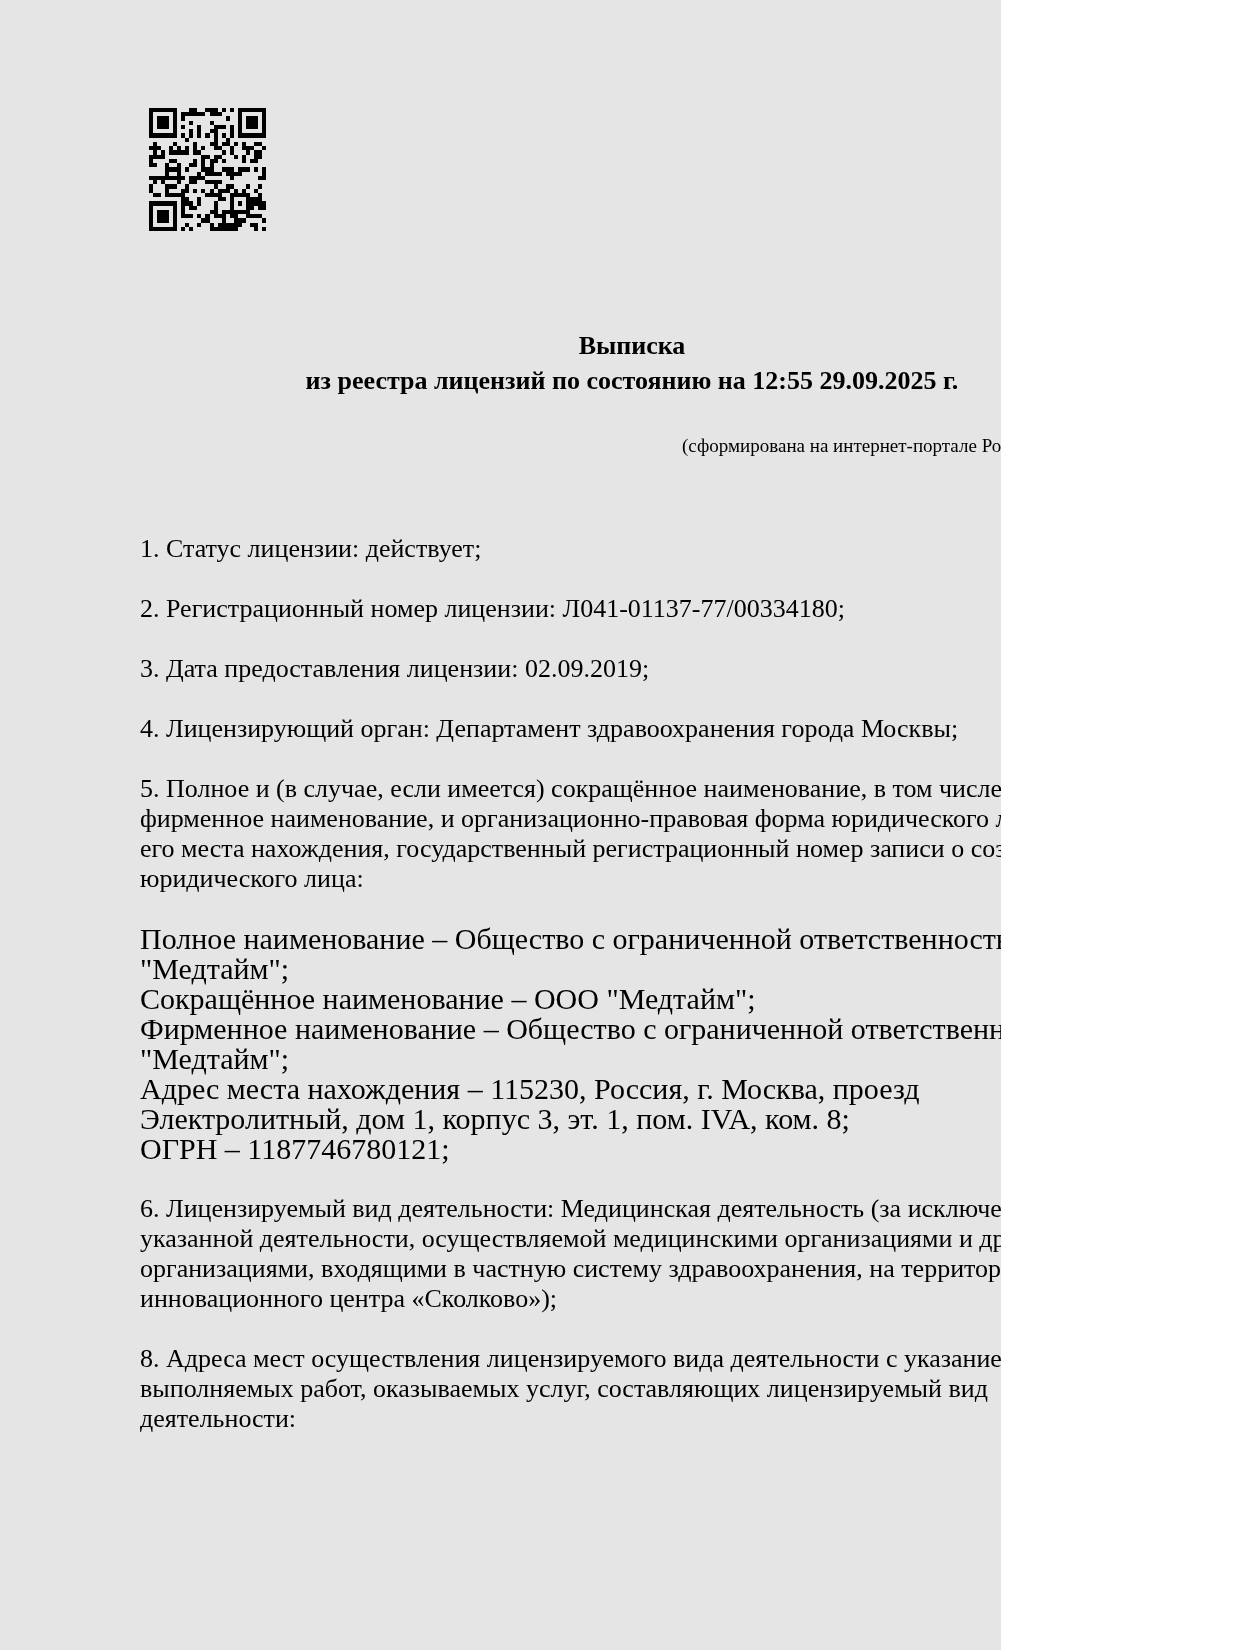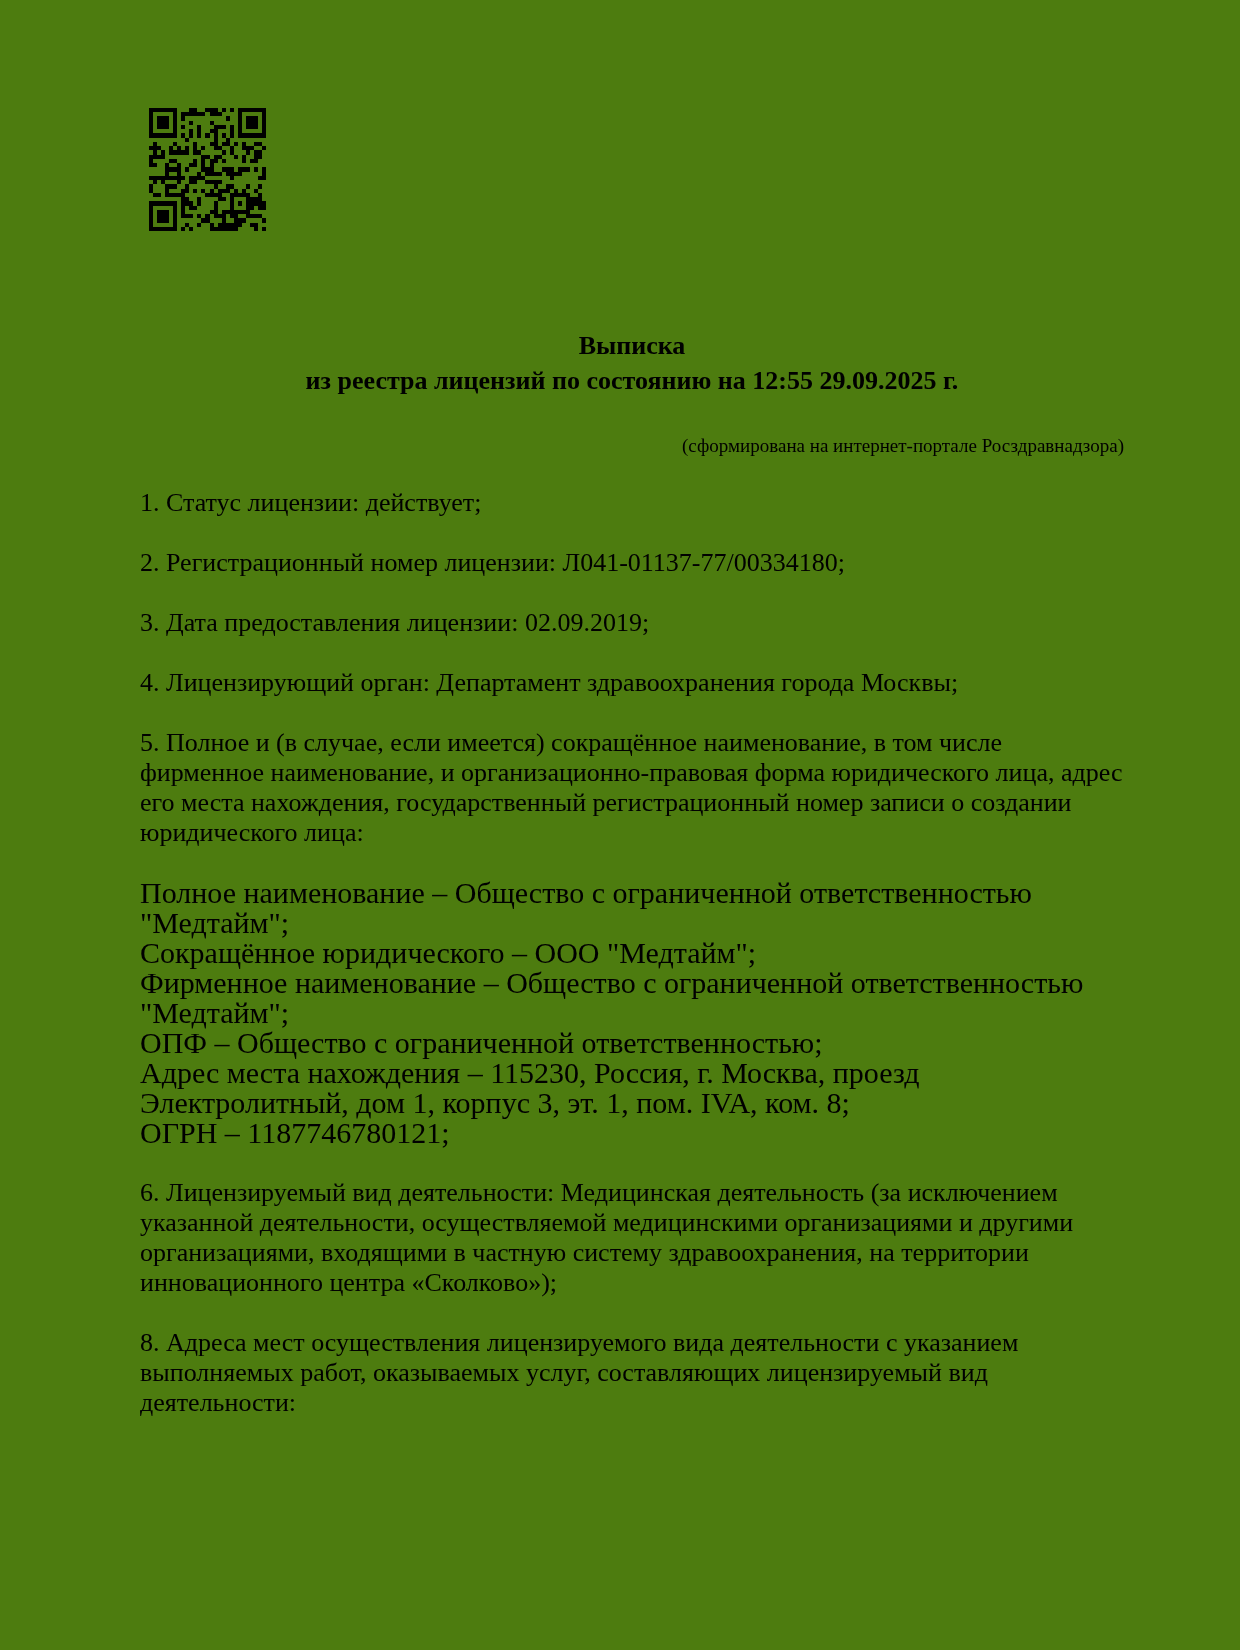--- a/index.html
+++ b/index.html
@@ -5,23 +5,23 @@
   html, body { margin: 0; padding: 0; }
   body {
     width: 1240px;
     height: 1650px;
     background: #ffffff;
     color: #000000;
     font-family: "Liberation Serif", "DejaVu Serif", serif;
   }
   .page {
     position: relative;
-    width: 1240px;
+    width: 1001px;
     height: 1650px;
-    background: #4d7c0f;
+    background: #e5e5e5;
     overflow: hidden;
   }
   .qr {
     position: absolute;
     left: 149px;
     top: 108px;
     width: 117px;
     height: 123px;
   }
   .qr svg { width: 100%; height: 100%; display: block; }
@@ -45,21 +45,21 @@
     font-size: 19px;
     line-height: 25px;
     text-align: right;
   }
   .para {
     margin: 0 0 30px 0;
     font-size: 26px;
     line-height: 30px;
     text-align: left;
   }
-  .para.first { margin-top: 30px; }
+  .para.first { margin-top: 76px; }
   .block-line { font-size: 30px; line-height: 30px; }
 </style>
 </head>
 <body>
 
 <div class="page">
 
   <div class="qr">
     <svg id="qr-svg" viewBox="0 0 29 29" preserveAspectRatio="none" shape-rendering="crispEdges">
         <rect x="0" y="0" width="1" height="1"></rect>
@@ -467,23 +467,22 @@
     <p class="para">2. Регистрационный номер лицензии: Л041-01137-77/00334180;</p>
 
     <p class="para">3. Дата предоставления лицензии: 02.09.2019;</p>
 
     <p class="para">4. Лицензирующий орган: Департамент здравоохранения города Москвы;</p>
 
     <p class="para">5. Полное и (в случае, если имеется) сокращённое наименование, в том числе фирменное наименование, и организационно-правовая форма юридического лица, адрес его места нахождения, государственный регистрационный номер записи о создании юридического лица:</p>
 
     <div class="para">
       <div class="block-line">Полное наименование – Общество с ограниченной ответственностью "Медтайм";</div>
-      <div class="block-line">Сокращённое юридического – ООО "Медтайм";</div>
+      <div class="block-line">Сокращённое наименование – ООО "Медтайм";</div>
       <div class="block-line">Фирменное наименование – Общество с ограниченной ответственностью "Медтайм";</div>
-      <div class="block-line">ОПФ – Общество с ограниченной ответственностью;</div>
       <div class="block-line">Адрес места нахождения – 115230, Россия, г. Москва, проезд Электролитный, дом 1, корпус 3, эт. 1, пом. IVA, ком. 8;</div>
       <div class="block-line">ОГРН – 1187746780121;</div>
     </div>
 
 
     <p class="para">6. Лицензируемый вид деятельности: Медицинская деятельность (за исключением указанной деятельности, осуществляемой медицинскими организациями и другими организациями, входящими в частную систему здравоохранения, на территории инновационного центра «Сколково»);</p>
 
     <p class="para">8. Адреса мест осуществления лицензируемого вида деятельности с указанием выполняемых работ, оказываемых услуг, составляющих лицензируемый вид деятельности:</p>
 
   </div>

